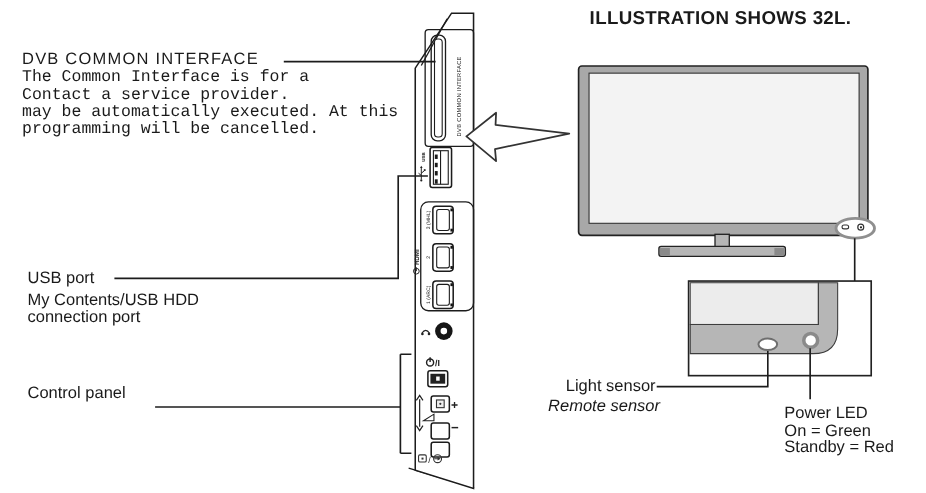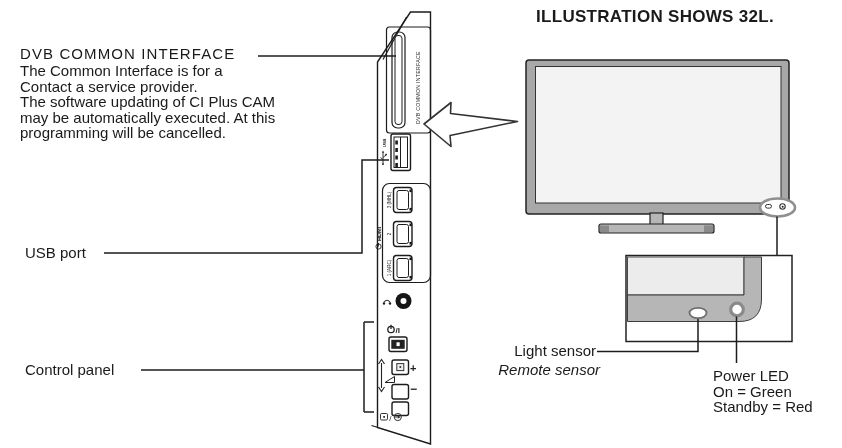--- a/index.html
+++ b/index.html
@@ -5,24 +5,24 @@
   :root{
     --c-ink:#1a1a1a; --c-frame:#a8a8a8; --c-screen:#f3f3f3; --c-bezel:#b6b6b6;
     --c-detail_screen:#ececec; --c-stand:#b6b6b6; --c-ellipse_gray:#8f8f8f; --c-led_ring:#8a8a8a;
   }
   html,body{margin:0;padding:0;background:#fff;}
   #canvas{position:relative;width:842px;height:448px;background:#fff;overflow:hidden;
           font-family:"Liberation Sans",sans-serif;color:var(--c-ink);}
   #art{position:absolute;left:0;top:0;}
   .lbl{position:absolute;white-space:nowrap;font-size:15px;line-height:15.6px;color:var(--c-ink);}
   .dvb-title{left:20px;top:46px;letter-spacing:1.1px;}
-  .dvb-desc{left:20px;top:63px;}
+  .dvb-desc{left:20px;top:63px;font-family:Liberation Mono, monospace;}
   .usb-port{left:25px;top:245px;}
   .usb-hdd{left:25px;top:265px;}
-  .control-panel{left:25px;top:362px;}
+  .control-panel{left:25px;top:350px;}
   .light-sensor{right:246px;top:343px;}
   .remote-sensor{right:242px;top:362px;font-style:italic;}
   .power-led{left:713px;top:368px;}
   .illu-title{left:536px;top:9px;font-size:17px;font-weight:bold;letter-spacing:.3px;}
   svg text{font-family:"Liberation Sans",sans-serif;fill:#222;}
   .ln{stroke:#1c1c1c;stroke-width:1.5;fill:none;}
   .thin{stroke:#1c1c1c;stroke-width:1.2;fill:none;}
   .shape{stroke:#1c1c1c;stroke-width:1.4;fill:#fff;}
 </style>
 </head>
@@ -187,27 +187,30 @@
     <line x1="736.5" y1="316.5" x2="736.5" y2="363" class="ln"></line>
   </svg>
 
   <div class="lbl illu-title">ILLUSTRATION SHOWS 32L.</div>
 
   <div class="lbl dvb-title">DVB COMMON INTERFACE</div>
 
   <div class="lbl dvb-desc">
     <div>The Common Interface is for a</div>
     <div>Contact a service provider.</div>
-    <div>The software updating of CI Plus CAM</div>
     <div>may be automatically executed. At this</div>
     <div>programming will be cancelled.</div>
   </div>
 
   <div class="lbl usb-port">USB port</div>
 
+  <div class="lbl usb-hdd">
+    <div>My Contents/USB HDD</div>
+    <div>connection port</div>
+  </div>
 
   <div class="lbl control-panel">Control panel</div>
 
   <div class="lbl light-sensor">Light sensor</div>
   <div class="lbl remote-sensor">Remote sensor</div>
 
   <div class="lbl power-led">
     <div>Power LED</div>
     <div>On = Green</div>
     <div>Standby = Red</div>

